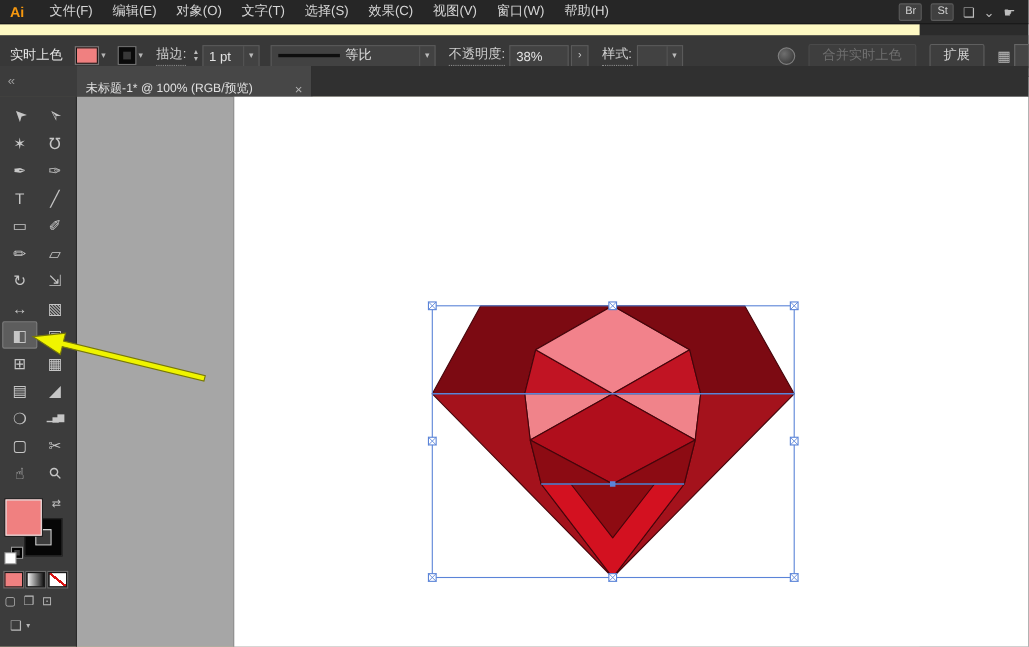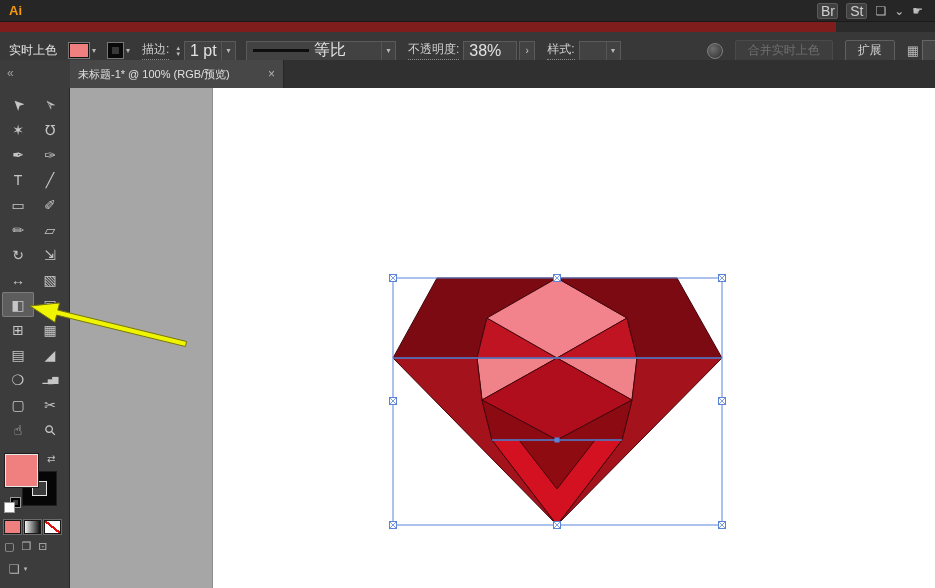--- a/index.html
+++ b/index.html
@@ -1,64 +1,64 @@
 <!DOCTYPE html>
 <html><head>
 <meta charset="utf-8">
 <style>
   *{box-sizing:border-box;margin:0;padding:0}
   html,body{width:935px;height:588px;overflow:hidden}
   body{font-family:"Liberation Sans","DejaVu Sans",sans-serif;background:#2b2b2b}
-  #stage{position:relative;width:836px;height:588px;background:#7f1d1d}
+  #stage{position:relative;width:836px;height:588px;background:#fef9c3}
 
   
   #menubar{position:absolute;left:0;top:0;width:935px;height:22px;background:#262626;
     border-bottom:1px solid #1a1a1a;display:flex;align-items:center;color:#d6d6d6;font-size:12px}
   #logo{color:#f6980f;font-weight:bold;font-size:13px;margin:0 14px 0 9px}
   #menus{display:flex;height:100%;align-items:center}
   .menu-item{padding:0 9px;white-space:nowrap;cursor:default}
   #mb-right{margin-left:auto;display:flex;align-items:center;gap:8px;margin-right:12px}
   .mb-badge{width:21px;height:16px;background:#404040;border:1px solid #5a5a5a;border-radius:2px;
-    font-size:14px;display:flex;align-items:center;justify-content:center;color:#cfcfcf}
+    font-size:10px;display:flex;align-items:center;justify-content:center;color:#cfcfcf}
   .mb-ico{color:#bdbdbd;font-size:12px;line-height:1}
 
   
   #controlbar{position:absolute;left:0;top:32px;width:935px;height:38px;background:#383838;
     border-bottom:1px solid #232323;display:flex;align-items:center;font-size:12px;color:#cfcfcf}
   .cb-label{margin-left:12px;white-space:nowrap}
   .cb-label.first{margin-left:9px;color:#e4e4e4}
   .cb-label.link{border-bottom:1px dotted #8a8a8a;padding-bottom:1px;cursor:pointer}
   .cb-swatch-wrap{display:flex;align-items:center;gap:3px;margin-left:12px}
   #cb-fill{width:20px;height:15px;border:1px solid #151515;box-shadow:0 0 0 1px #777;display:inline-block}
   #cb-stroke{width:15px;height:15px;border:4px solid #0a0a0a;box-shadow:0 0 0 1px #777;display:inline-block}
   .cb-chev{font-size:8px;color:#b5b5b5}
   .stepper{display:flex;flex-direction:column;margin-left:7px;font-size:7px;line-height:6px;color:#bbb;cursor:pointer}
   .combo{height:20px;background:#424242;border:1px solid #5a5a5a;display:flex;align-items:center;
     color:#e2e2e2;margin-left:4px;cursor:pointer}
   .combo.w52{width:52px}.combo.w150{width:150px;margin-left:10px}.combo.w54{width:54px}.combo.w42{width:42px}
-  .combo-val{flex:1;padding:0 5px;font-size:16px;white-space:nowrap;overflow:hidden}
+  .combo-val{flex:1;padding:0 5px;font-size:12px;white-space:nowrap;overflow:hidden}
   .combo-chev{width:14px;height:100%;display:flex;align-items:center;justify-content:center;
     border-left:1px solid #555;font-size:8px;color:#bbb}
   .profile-line{width:56px;height:3px;background:#0e0e0e;margin-left:6px;flex:none}
   .sq-btn{width:16px;height:20px;background:#424242;border:1px solid #5a5a5a;color:#c9c9c9;
     font-size:10px;margin-left:2px;cursor:pointer}
   #recolor{width:16px;height:16px;border-radius:50%;margin-left:auto;margin-right:12px;
     background:radial-gradient(circle at 35% 35%,#6f6f6f,#2d2d2d);border:1px solid #808080;cursor:pointer}
   .cb-btn{height:22px;padding:0 12px;background:#3e3e3e;border:1px solid #5f5f5f;border-radius:2px;
     color:#cfcfcf;font-size:12px;margin-right:12px;white-space:nowrap;cursor:pointer}
   .cb-btn.disabled{color:#6f6f6f;border-color:#4a4a4a;cursor:default}
   .panel-ico{color:#b8b8b8;font-size:13px;margin-right:16px;cursor:pointer}
   .edge-clip{position:absolute;right:-7px;top:8px;width:20px;height:22px;background:#454545;border:1px solid #666}
 
   
   #tabrow{position:absolute;left:0;top:60px;width:935px;height:28px;background:#303030}
   #tb-collapse{position:absolute;left:0;top:0;width:70px;height:28px;background:#3c3c3c;
     color:#9e9e9e;font-size:12px;line-height:26px;padding-left:7px;cursor:pointer}
   #doc-tab{position:absolute;left:70px;top:0;width:214px;height:28px;background:#474747;
-    border-right:1px solid #262626;display:flex;align-items:center;gap:0;padding:0 8px;
+    border-right:1px solid #262626;display:flex;align-items:flex-end;gap:0;padding:0 8px;
     color:#e0e0e0;font-size:11px;cursor:pointer}
   #doc-tab .tab-title{white-space:nowrap;overflow:hidden}
   .tab-close{margin-left:auto;color:#b5b5b5;font-size:12px;cursor:pointer}
 
   
   #toolbar{position:absolute;left:0;top:88px;width:70px;height:500px;background:#3c3c3c;border-right:1px solid #2a2a2a}
   #tools-grid{position:absolute;left:2px;top:4px;display:grid;grid-template-columns:32px 32px;grid-auto-rows:25px}
   .tool{display:flex;align-items:center;justify-content:center;color:#c6c6c6;font-size:14px;
     border-radius:2px;cursor:pointer}
   .tool.active{background:#5d5d5d;box-shadow:inset 0 0 0 1px #7d7d7d}
@@ -92,20 +92,31 @@
   
   #overlay{position:absolute;left:0;top:0;width:935px;height:588px;pointer-events:none;z-index:40}
 </style>
 </head>
 <body>
 
 <div id="stage">
 
   <div id="menubar">
     <span id="logo">Ai</span>
+    <nav id="menus">
+        <span class="menu-item">文件(F)</span>
+        <span class="menu-item">编辑(E)</span>
+        <span class="menu-item">对象(O)</span>
+        <span class="menu-item">文字(T)</span>
+        <span class="menu-item">选择(S)</span>
+        <span class="menu-item">效果(C)</span>
+        <span class="menu-item">视图(V)</span>
+        <span class="menu-item">窗口(W)</span>
+        <span class="menu-item">帮助(H)</span>
+      </nav>
     <div id="mb-right">
         <span class="mb-badge">Br</span>
         <span class="mb-badge">St</span>
         <span class="mb-ico">❏</span>
         <span class="mb-ico">⌄</span>
         <span class="mb-ico">☛</span>
       </div>
   </div>
 
   <div id="controlbar">

